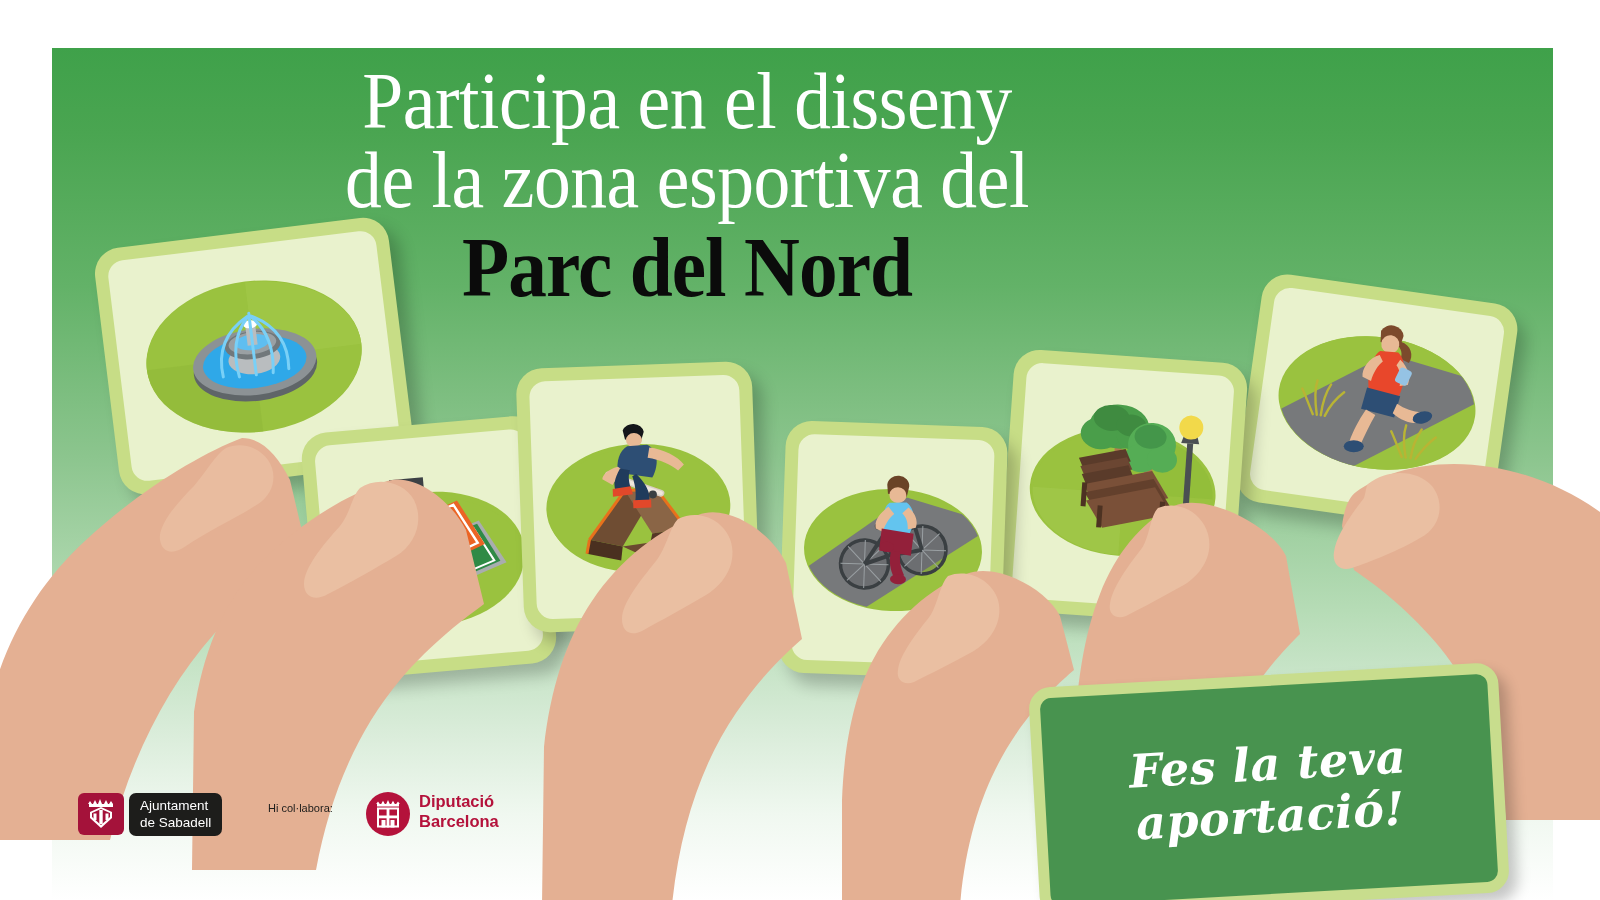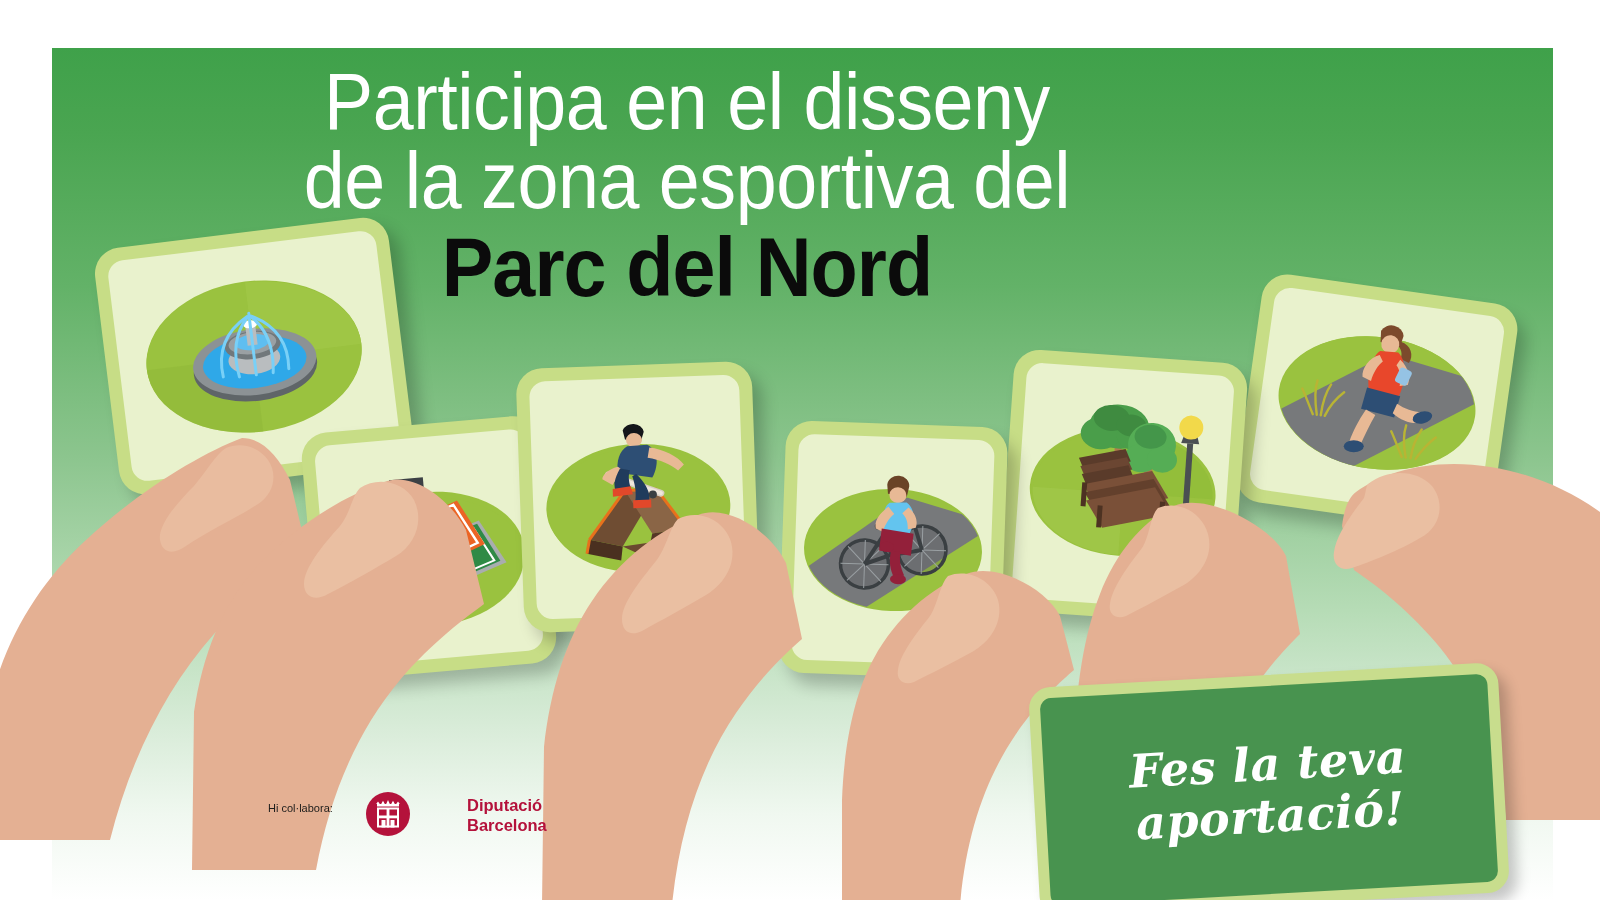--- a/index.html
+++ b/index.html
@@ -18,21 +18,21 @@
     background: linear-gradient(to bottom,
         #3fa14a 0%, #4aa551 10%, #63b268 28%,
         #8cc58e 48%, #b6dcb6 66%, #d9ecd9 80%,
         #f0f8f0 90%, #ffffff 100%);
   }
 
   
   .headline {
     position: absolute; left: 52px; top: 62px; width: 1270px;
     text-align: center; line-height: 0.99;
-    font-family: Liberation Sans, sans-serif;
+    font-family: Liberation Serif, serif;
     font-stretch: condensed;
     z-index: 40; pointer-events: none;
   }
   .headline .l1, .headline .l2 {
     display: block; color: #ffffff; font-size: 80px; font-weight: 400;
     letter-spacing: -0.5px; transform: scaleX(0.92); transform-origin: center;
   }
   .headline .l3 {
     display: block; color: #0b0b0b; font-size: 84px; font-weight: 700;
     letter-spacing: -1px; margin-top: 6px;
@@ -99,21 +99,21 @@
   .logo-aj .name {
     margin-left:5px; background:#1d1d1b; border-radius:7px;
     padding: 4px 11px 4px 11px; color:#fff;
     font-size:13.5px; line-height:1.28; font-weight:400;
     display:flex; flex-direction:column; justify-content:center;
   }
   .collab-label {
     position:absolute; left:268px; top:12px;
     font-size:11px; color:#1d1d1b; font-weight:400;
   }
-  .logo-dip { position:absolute; left:366px; top:2px; display:flex; align-items:flex-end;gap:48px; }
+  .logo-dip { position:absolute; left:366px; top:2px; display:flex; align-items:flex-start; }
   .logo-dip .disc { width:44px; height:44px; border-radius:50%; background:#b4123b;
     display:flex; align-items:center; justify-content:center; }
   .logo-dip .dname { margin-left:9px; color:#b4123b; font-weight:700;
     font-size:16.5px; line-height:1.2; }
 
   
   .crestsvg { display:block; }
 </style>
 </head>
 <body>
@@ -429,20 +429,37 @@
     </svg>
   </div>
 
   <div class="callout">
     <span>Fes la teva
 aportació!</span>
   </div>
 
   <div class="footer">
 
+    <div class="logo-aj">
+      <div class="crest">
+        <svg class="crestsvg" width="30" height="32" viewBox="0 0 30 32">
+          <path d="M3 6 h24 v3 h-24 z M4 3 l2 3 h-4 z M9 2 l2 4 h-4 z M14 1 l2 5 h-4 z
+                   M20 2 l2 4 h-4 z M25 3 l2 3 h-4 z" fill="#ffffff"></path>
+          <path d="M15 9 L26 14 L26 20 L15 30 L4 20 L4 14 Z" fill="#ffffff"></path>
+          <path d="M15 11 L24 15 L24 19 L15 27 L6 19 L6 15 Z" fill="#a4123a"></path>
+          <rect x="13.3" y="12" width="3.4" height="14" fill="#ffffff"></rect>
+          <rect x="7.5" y="15.5" width="3" height="6.5" fill="#ffffff"></rect>
+          <rect x="19.5" y="15.5" width="3" height="6.5" fill="#ffffff"></rect>
+        </svg>
+      </div>
+      <div class="name">
+        <span>Ajuntament</span>
+        <span>de Sabadell</span>
+      </div>
+    </div>
 
     <div class="collab-label">Hi col·labora:</div>
 
     <div class="logo-dip">
       <div class="disc">
         <svg class="crestsvg" width="30" height="30" viewBox="0 0 30 30">
           <path d="M4 5 h22 v2.5 h-22 z M5 2.5 l1.8 2.5 h-3.6 z M10 1.8 l1.8 3.2 h-3.6 z
                    M15 1 l1.8 4 h-3.6 z M20 1.8 l1.8 3.2 h-3.6 z M25 2.5 l1.8 2.5 h-3.6 z" fill="#ffffff"></path>
           <rect x="4" y="8.5" width="22" height="20" fill="#ffffff"></rect>
           <rect x="6" y="10.5" width="18" height="16" fill="#b4123b"></rect>

